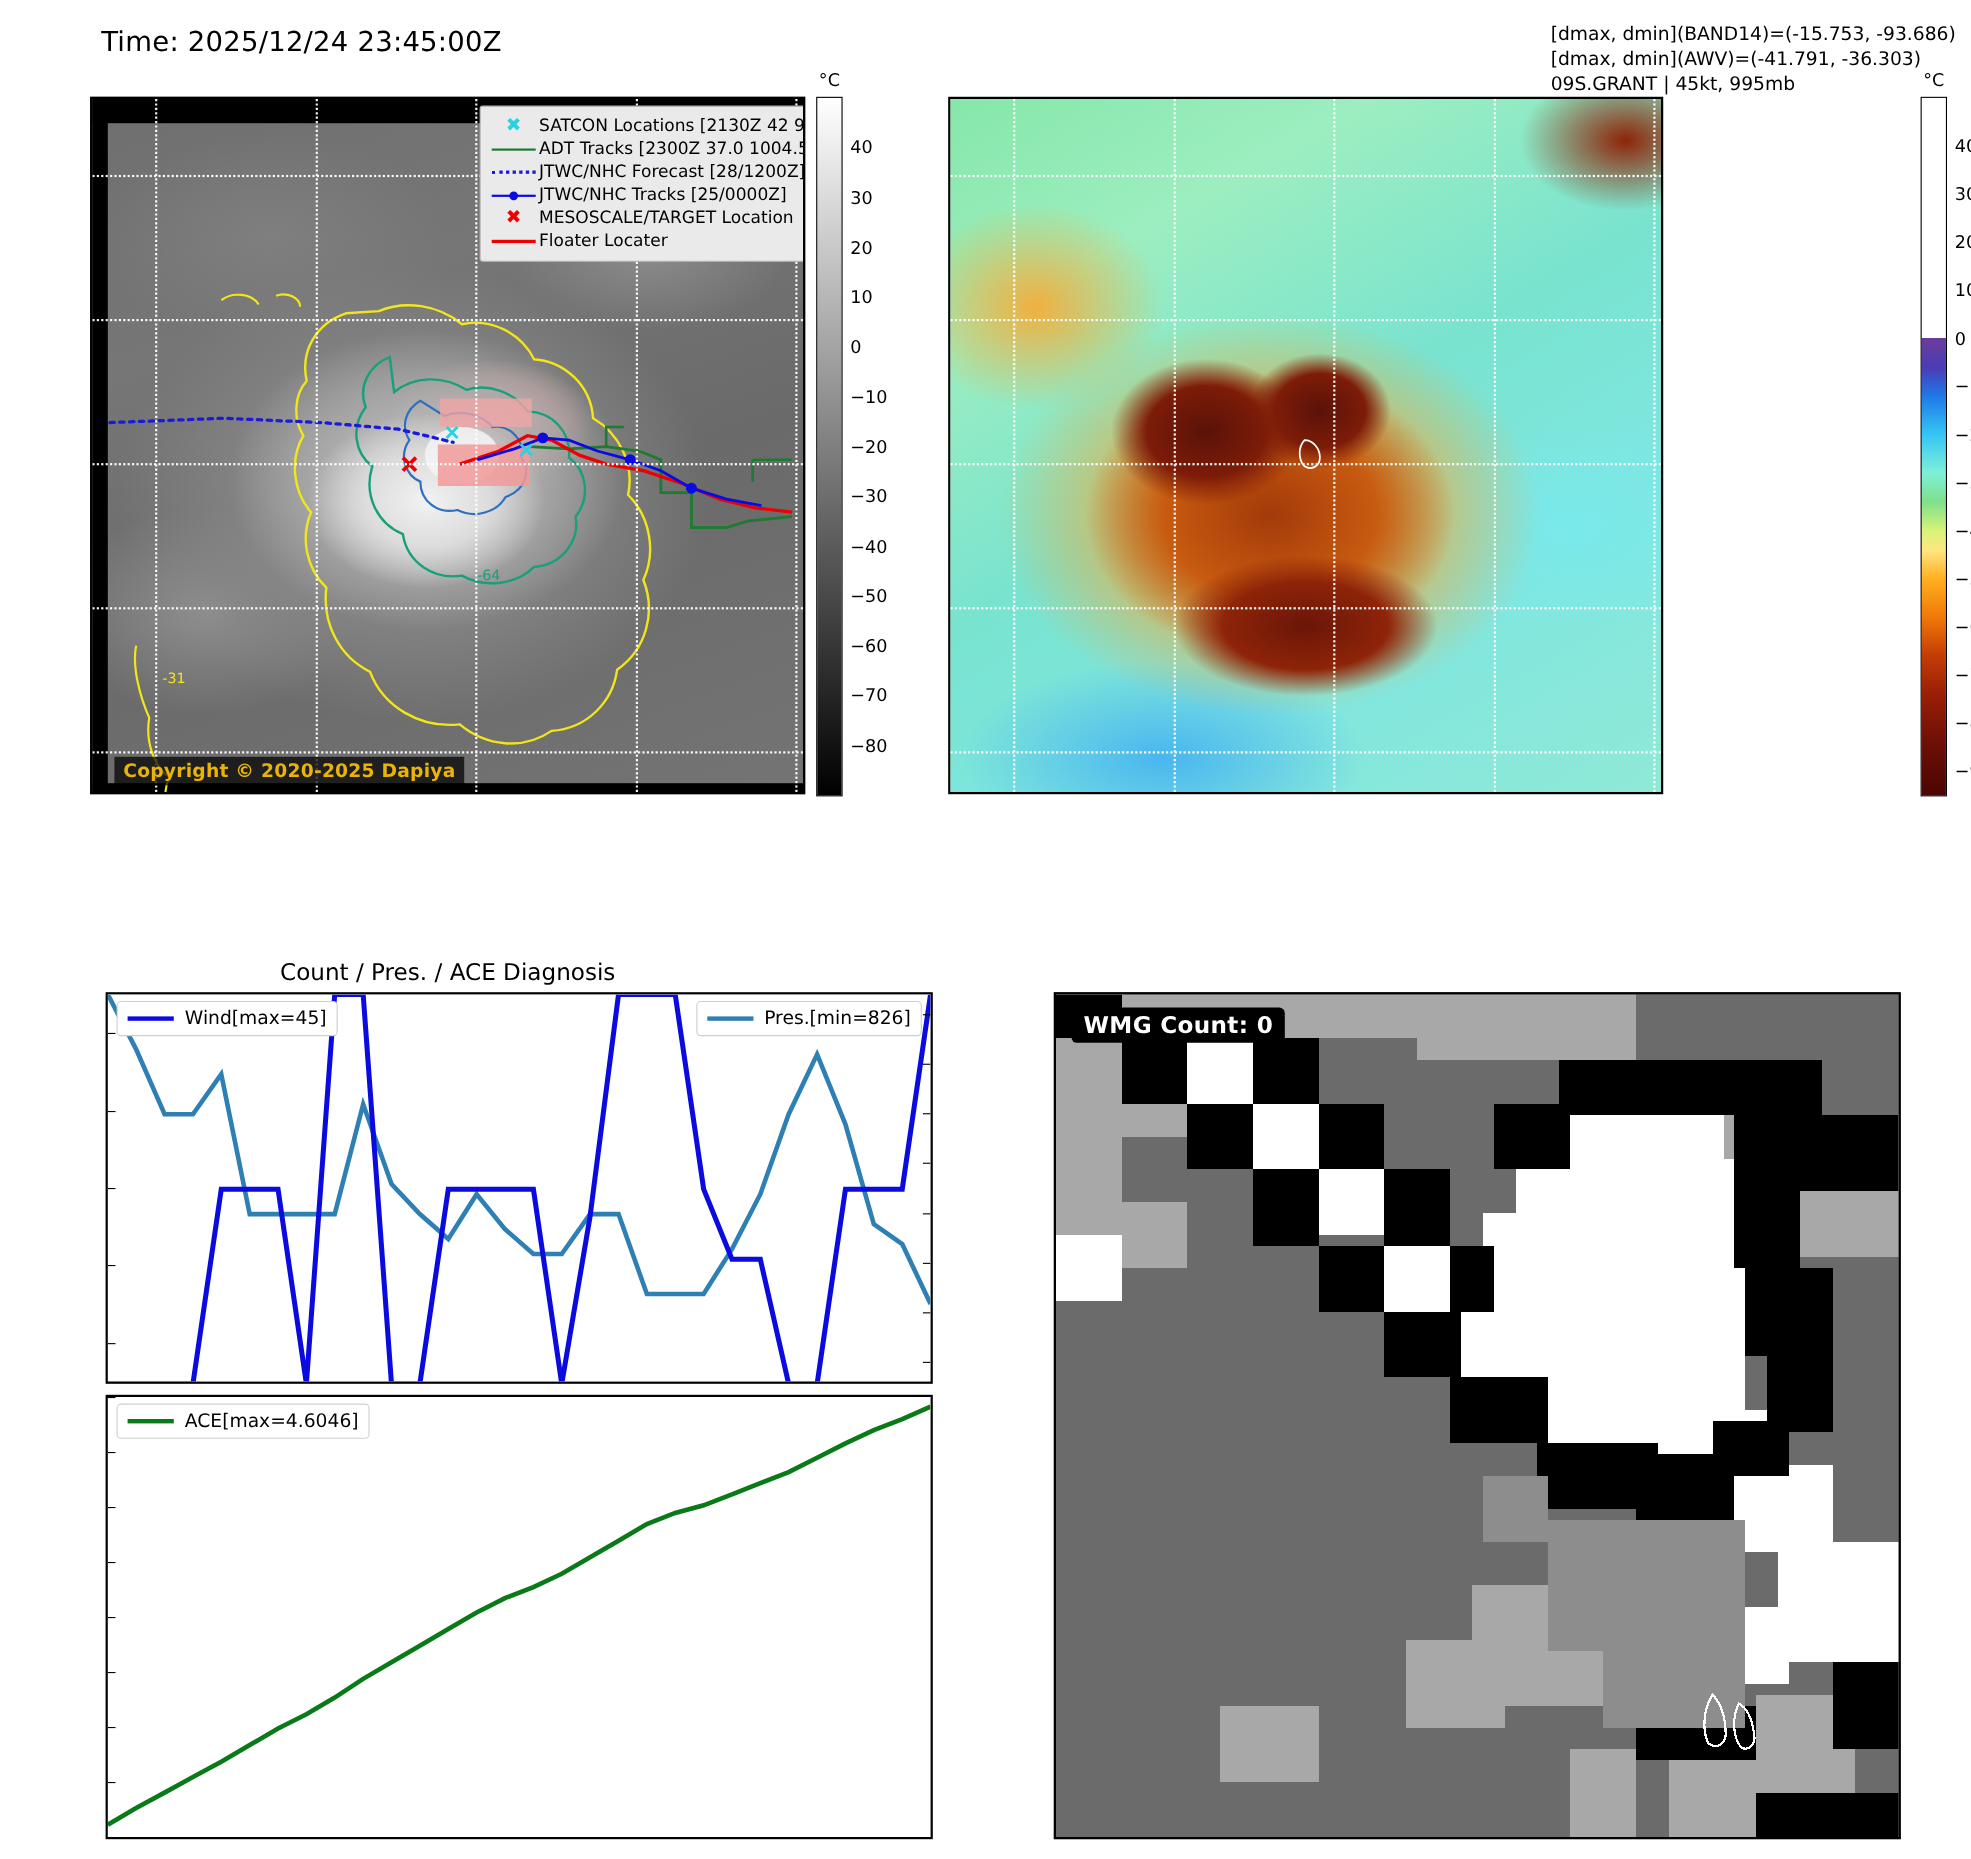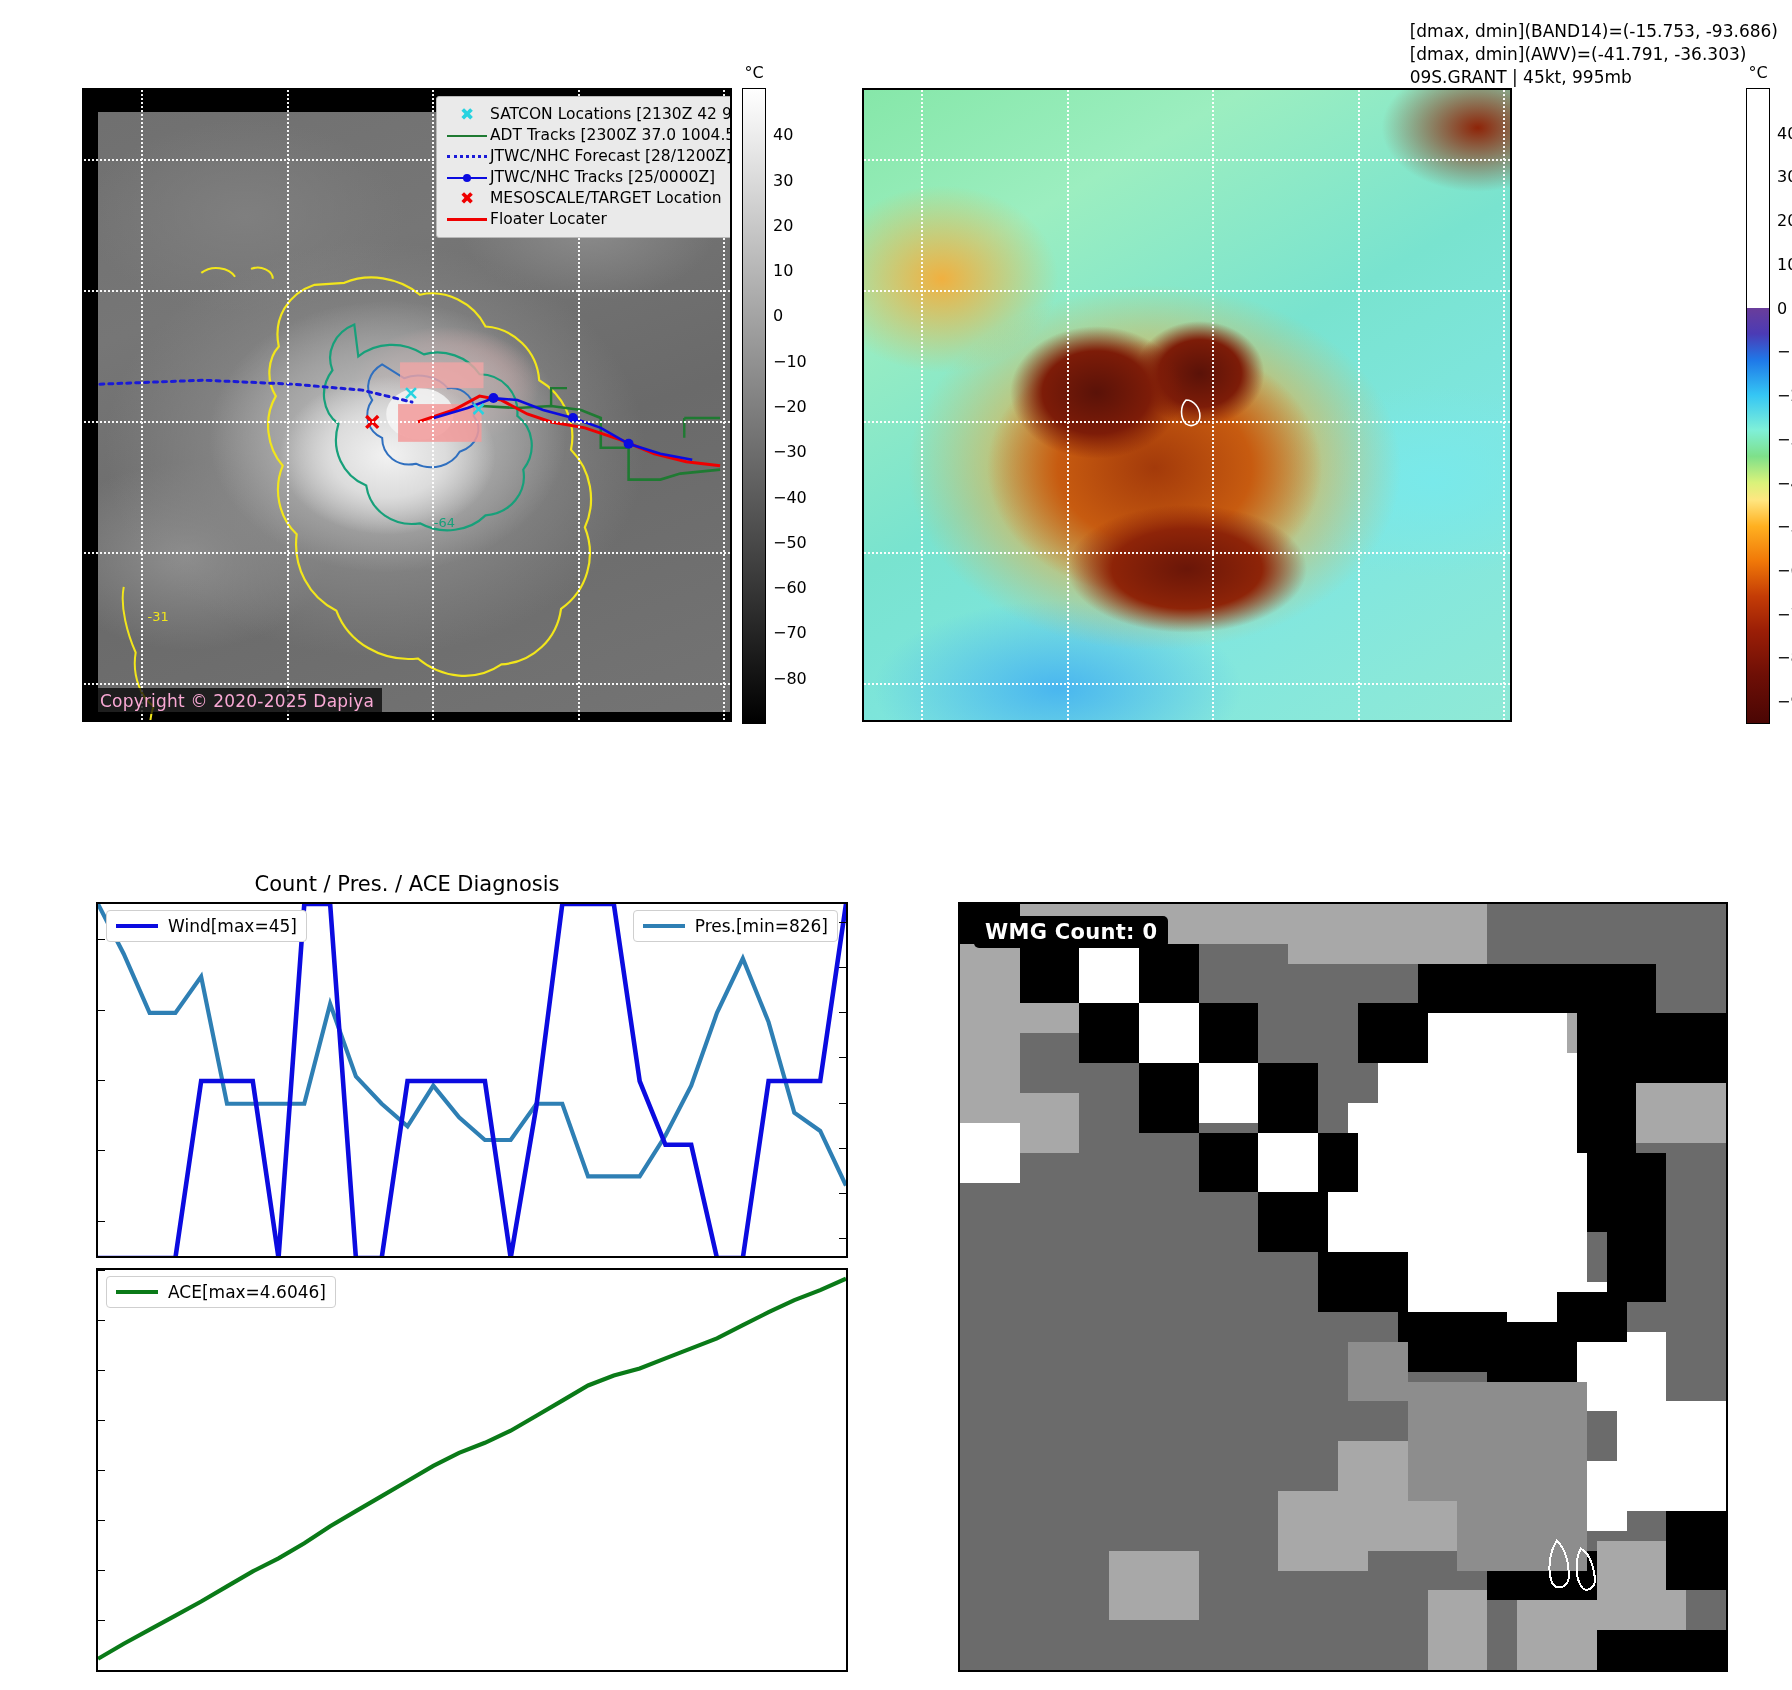--- a/index.html
+++ b/index.html
@@ -43,22 +43,22 @@
   #tl-legend .key{width:46px;flex:0 0 46px;display:flex;align-items:center;justify-content:center;}
   .k-line{width:40px;height:0;border-top:2.6px solid #1f7a32;}
   .k-line.red{border-top-color:#ef0000;border-top-width:3px;}
   .k-dot{width:40px;height:0;border-top:3px dotted #1a1ad8;}
   .k-x{color:#27d3e0;font-size:17px;font-weight:700;}
   .k-x.red{color:#ef0000;}
   .k-trk{position:relative;width:40px;height:10px;}
   .k-trk:before{content:"";position:absolute;left:0;right:0;top:4px;height:0;border-top:2.6px solid #0b0be0;}
   .k-trk:after{content:"";position:absolute;left:16px;top:1px;width:8px;height:8px;border-radius:50%;background:#0b0be0;}
 
-  #copyright{position:absolute;left:8px;bottom:6px;background:rgba(0,0,0,.72);color:#f9a8d4;
-    font-size:17px;font-weight:400;padding:3px 8px;letter-spacing:.2px;}
+  #copyright{position:absolute;left:20px;bottom:6px;background:rgba(0,0,0,.72);color:#eab308;
+    font-size:17px;font-weight:700;padding:3px 8px;letter-spacing:.2px;}
 
   
   .ovl{position:absolute;inset:0;}
 
   
   .cb{position:absolute;border:1px solid #000;}
   .cb-title{position:absolute;transform:translateX(-50%);font-size:16px;}
   .cb-tick{position:absolute;left:100%;margin-left:8px;transform:translateY(-50%);font-size:16px;white-space:nowrap;}
 
   #cb1{left:742px;top:88px;width:22px;height:634px;
@@ -97,20 +97,21 @@
   #wmg-axes{left:958px;top:902px;width:770px;height:770px;background:#6b6b6b;}
   #wmg-badge{position:absolute;left:14px;top:12px;background:#000;color:#fff;font-size:21px;font-weight:700;
     padding:4px 11px;border-radius:5px;letter-spacing:.3px;}
 </style>
 </head>
 <body>
 
 <div class="page">
 
   <div id="title-block">
+    <div>Time: 2025/12/24 23:45:00Z</div>
   </div>
 
   <div id="meta-block">
     <div>[dmax, dmin](BAND14)=(-15.753, -93.686)</div>
     <div>[dmax, dmin](AWV)=(-41.791, -36.303)</div>
     <div>09S.GRANT | 45kt, 995mb</div>
   </div>
 
   <div class="axbox" id="tl-axes">
     <div id="tl-img">

